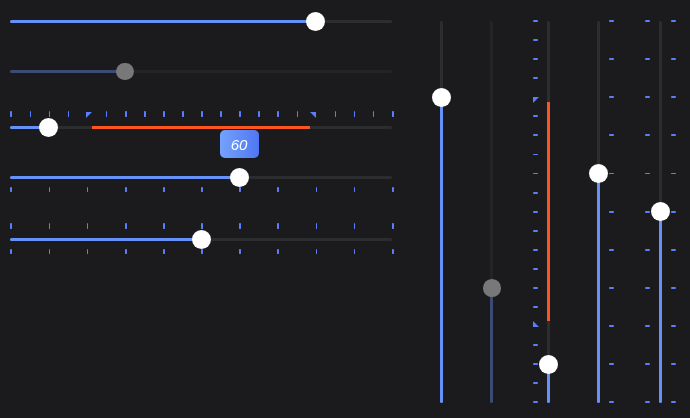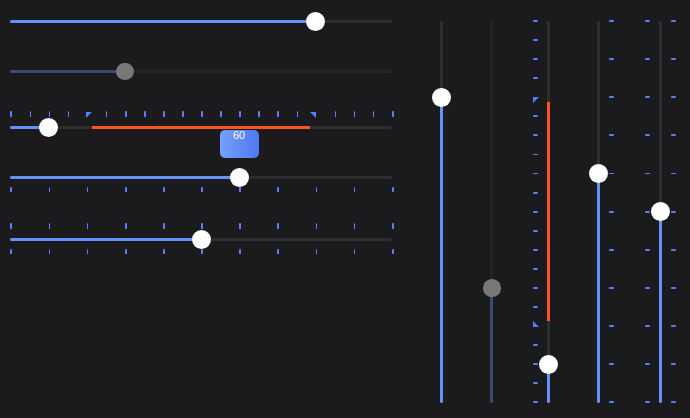--- a/index.html
+++ b/index.html
@@ -15,22 +15,22 @@
   .vfill{position:absolute;width:3px;border-radius:1.5px;}
 
   .thumb{position:absolute;border-radius:50%;}
 
   .tick-v{position:absolute;width:1.7px;height:5.6px;border-radius:0.85px;}
   .tick-h{position:absolute;width:4.9px;height:1.9px;border-radius:0.9px;}
 
   .mark-tri{position:absolute;width:0;height:0;}
 
   .tooltip{position:absolute;border-radius:5px;-webkit-font-smoothing:antialiased;color:#fff;
-           display:flex;align-items:flex-start;justify-content:center;
-           font-size:11px;line-height:1;letter-spacing:0px;}
+           display:flex;align-items:center;justify-content:center;
+           font-size:15px;line-height:1;letter-spacing:0px;font-style:italic;}
 </style>
 </head>
 <body>
 
 <div class="stage" id="stage">
     <div class="hrail" style="left: 9.7px; top: 19.8px; width: 382.6px; background: rgb(44, 45, 47);"></div>
     <div class="hfill" style="left: 9.7px; top: 19.8px; width: 305.92px; background: rgb(101, 145, 248);"></div>
     <div class="thumb" style="left: 306.12px; top: 11.8px; width: 19px; height: 19px; background: rgb(255, 255, 255);"></div>
     <div class="hrail" style="left: 9.7px; top: 69.8px; width: 382.6px; background: rgb(36, 36, 38);"></div>
     <div class="hfill" style="left: 9.7px; top: 69.8px; width: 115.22px; background: rgb(58, 76, 115);"></div>

